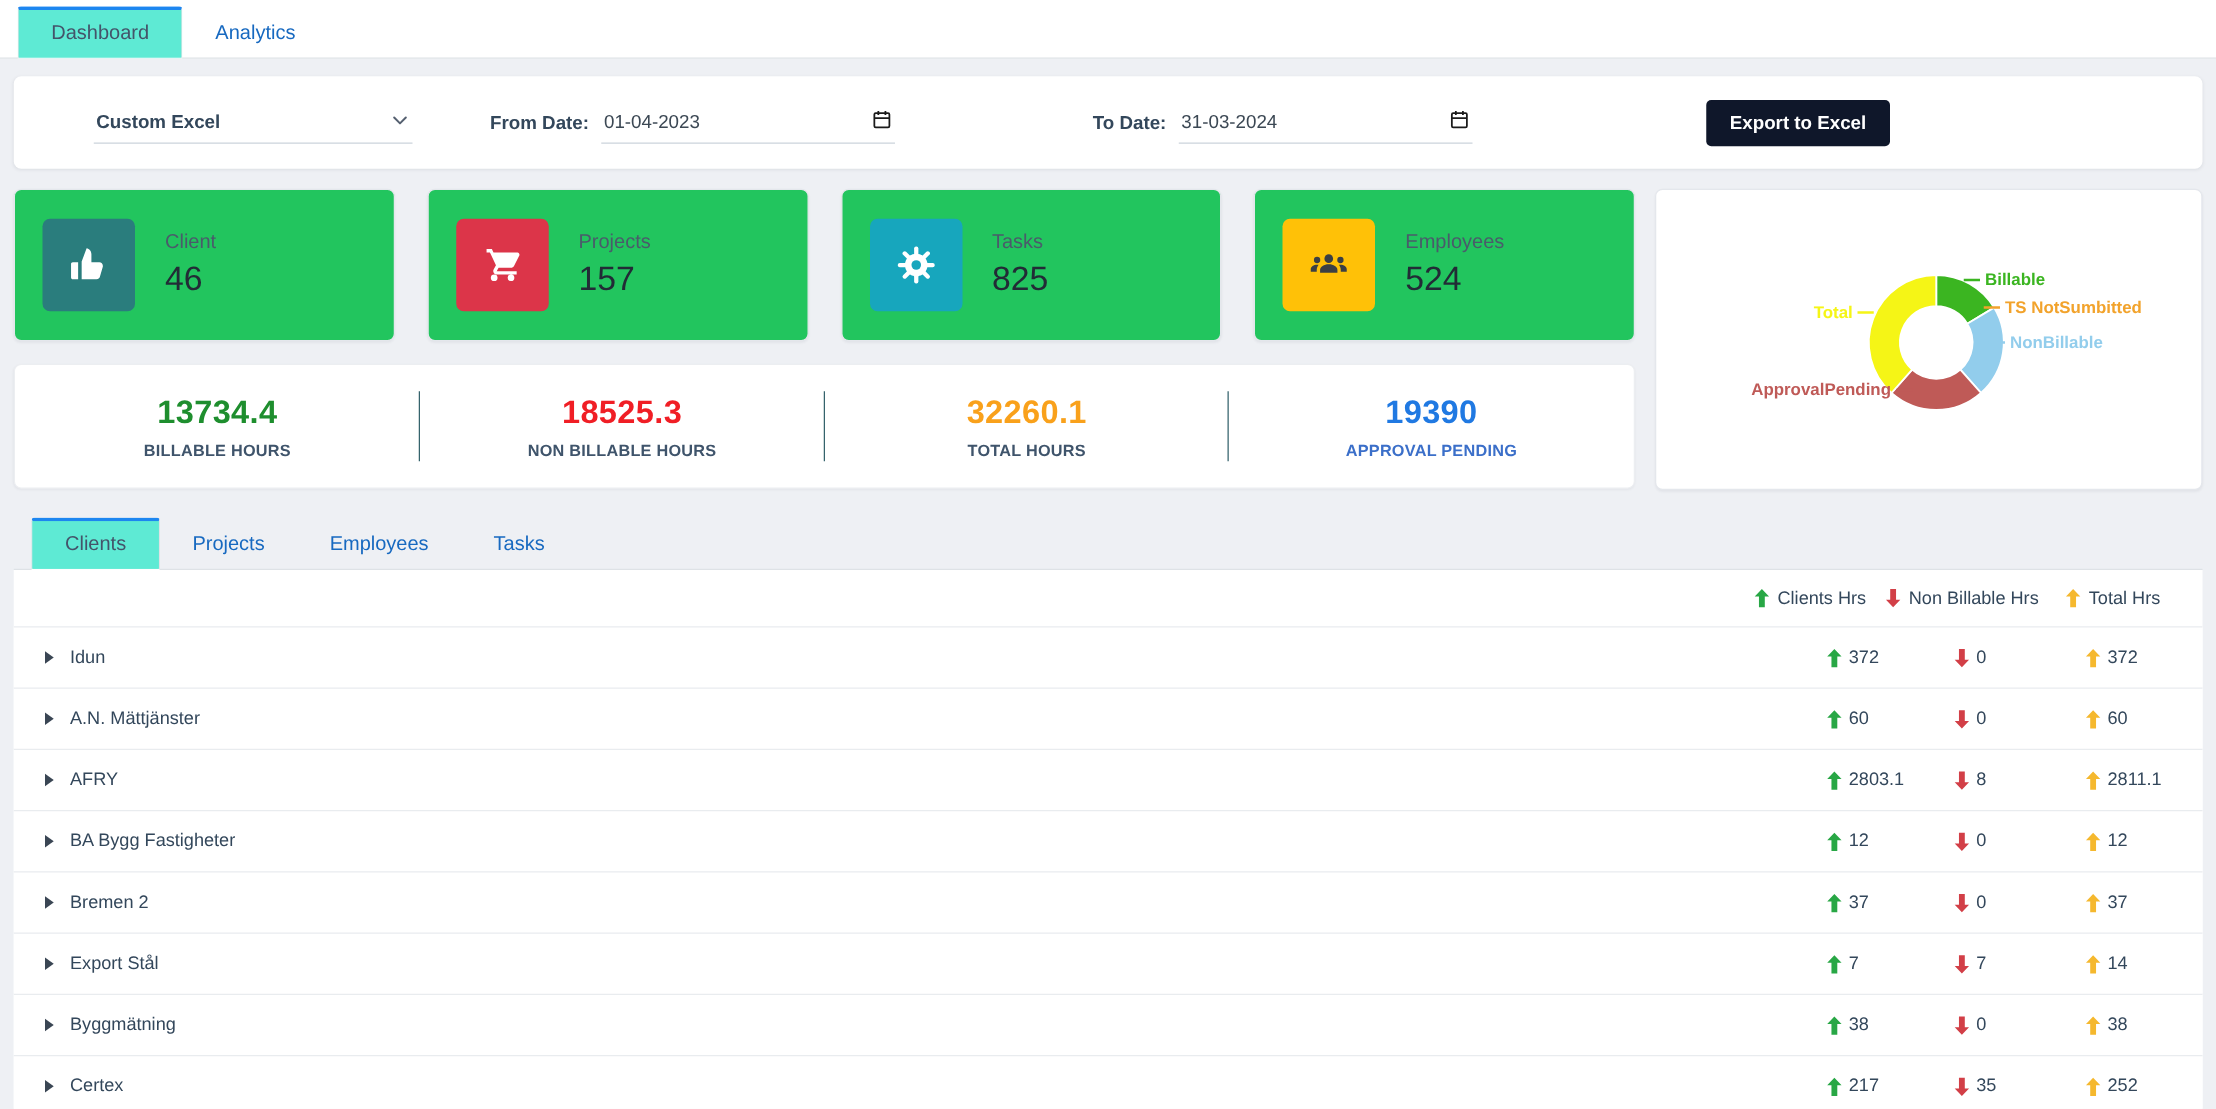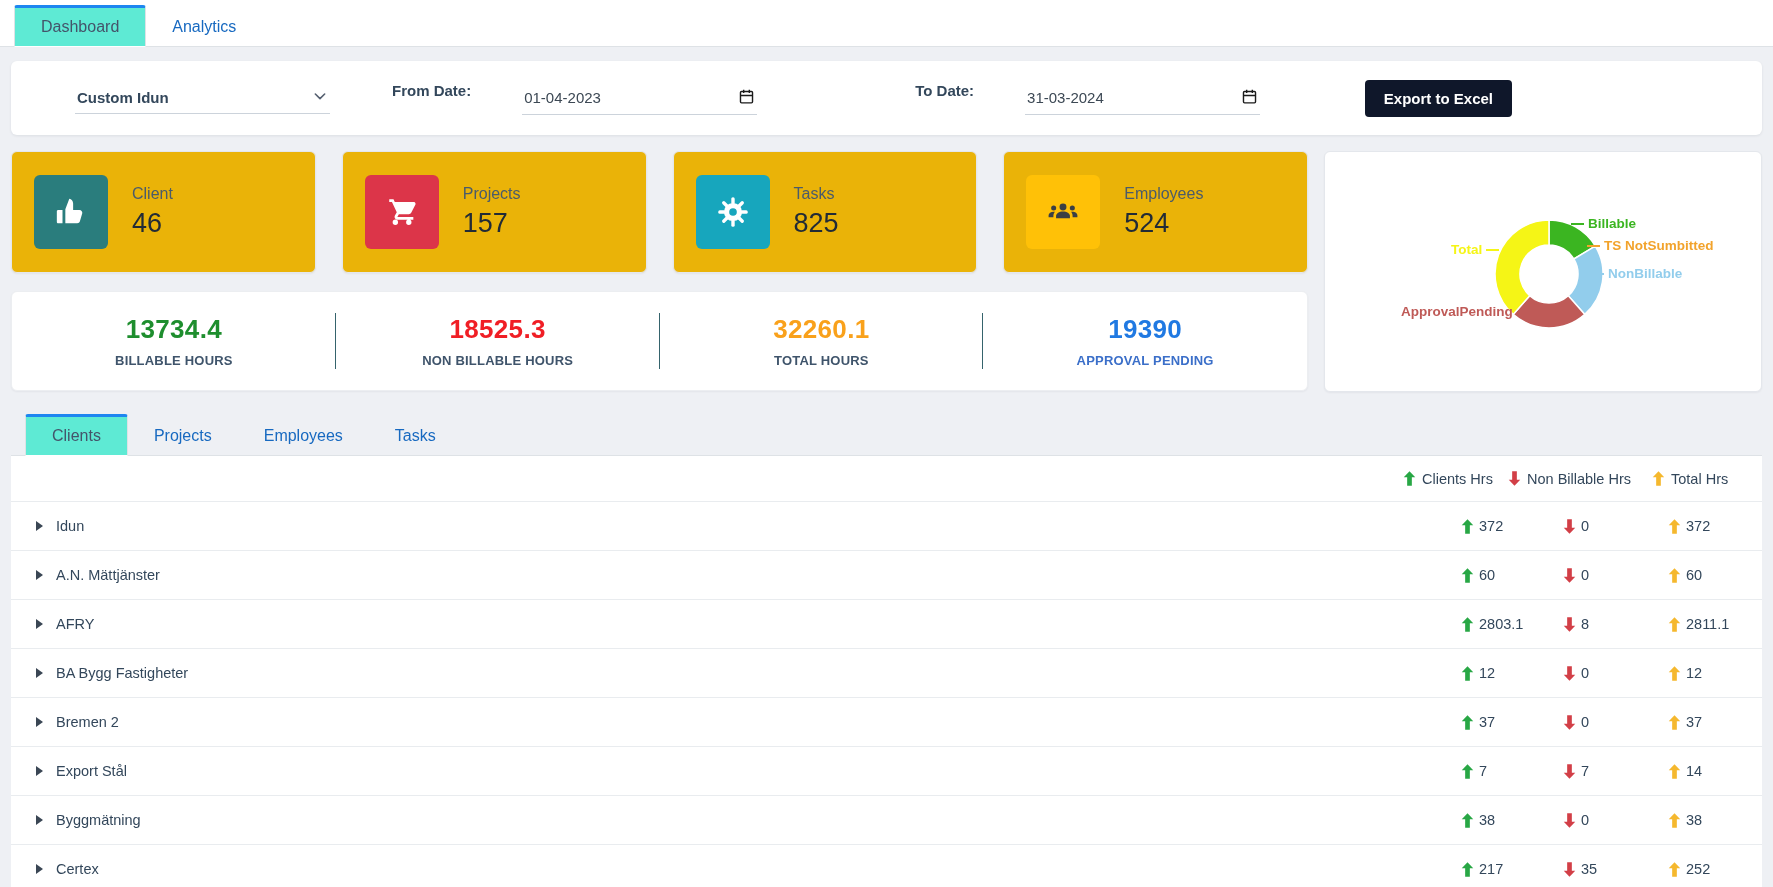--- a/index.html
+++ b/index.html
@@ -14,35 +14,35 @@
   .tab { padding:10px 26px; font-size:16px; color:#1769c0; cursor:pointer; white-space:nowrap; }
   .tab.active { background:#5eead4; border:1px solid #dee2e6; border-top:3px solid #1d86f0;
     border-bottom:1px solid #fff; margin-bottom:-1px; border-radius:3px 3px 0 0; color:#44546a; }
 
   
   .filter-card { display:flex; align-items:center; height:74px; margin:14px 11px 0;
     background:#fff; border-radius:6px; box-shadow:0 1px 3px rgba(16,24,40,.08); padding-left:64px; }
   .select { width:255px; display:flex; justify-content:space-between; align-items:center;
     border-bottom:1px solid #ccd3db; padding:6px 2px; font-weight:700; color:#33475b;
     font-size:15px; cursor:pointer; }
-  .fgroup { display:flex; margin-left:62px;gap:41px; }
+  .fgroup { display:flex; align-items:center; margin-left:62px; }
   .fgroup.to { margin-left:158px; }
   .fgroup label { font-weight:700; font-size:15px; color:#33475b; margin-right:10px; white-space:nowrap; }
   .dinput { width:235px; display:flex; justify-content:space-between; align-items:center;
     border-bottom:1px solid #ccd3db; padding:6px 2px; font-size:15px; color:#3c4854; cursor:text; }
   .export { margin-left:auto; margin-right:250px; background:#0f172a; color:#fff; border:none;
     border-radius:4px; padding:10px 19px; font-size:15px; font-weight:700; cursor:pointer;
     font-family:"Liberation Sans", sans-serif; }
 
   
   .main { display:flex; gap:16px; margin:16px 11px 0; }
   .main-left { flex:1; display:flex; flex-direction:column; }
   .stat-cards { display:flex; gap:26px; margin-bottom:18px; }
   .stat-card { flex:1; height:122px; display:flex; align-items:center; padding:0 18px 0 22px;
-    background:#eab308; border:1px solid #e4e7ec; border-radius:6px; box-shadow:0 1px 2px rgba(16,24,40,.05); }
+    background:#22c55e; border:1px solid #e4e7ec; border-radius:6px; box-shadow:0 1px 2px rgba(16,24,40,.05); }
   .icon-box { width:74px; height:74px; border-radius:6px; display:flex; align-items:center;
     justify-content:center; margin-right:24px; flex:none; }
   .stat-label { font-size:16px; color:#4a5b6b; }
   .stat-value { font-size:27px; color:#222b36; margin-top:5px; }
 
   .summary-card { background:#fff; border:1px solid #eceef1; border-radius:6px; height:100px;
     display:flex; align-items:center; box-shadow:0 1px 2px rgba(16,24,40,.05); }
   .sum-cell { flex:1; text-align:center; position:relative; }
   .sum-cell:not(:last-child)::after { content:''; position:absolute; right:0; top:50%;
     transform:translateY(-50%); width:1px; height:56px; background:#35636c; }
@@ -79,21 +79,21 @@
 
 <div class="topbar">
   <div class="tabs" id="top-tabs">
       <div class="tab active">Dashboard</div>
       <div class="tab">Analytics</div>
     </div>
 </div>
 
 <div class="filter-card">
   <div class="select">
-    <span>Custom Idun</span>
+    <span>Custom Excel</span>
     <span><svg width="16" height="16" viewBox="0 0 24 24" fill="none" stroke="#556070" stroke-width="2.4" stroke-linecap="round" stroke-linejoin="round">
           <path d="M5 9l7 7 7-7"></path>
         </svg></span>
   </div>
   <div class="fgroup">
     <label>From Date:</label>
     <div class="dinput">
       <span>01-04-2023</span>
       <span><svg width="17" height="17" viewBox="0 0 24 24" fill="none" stroke="#1b1b1b" stroke-width="2">
             <rect x="3.5" y="5" width="17" height="16" rx="1.5"></rect>

